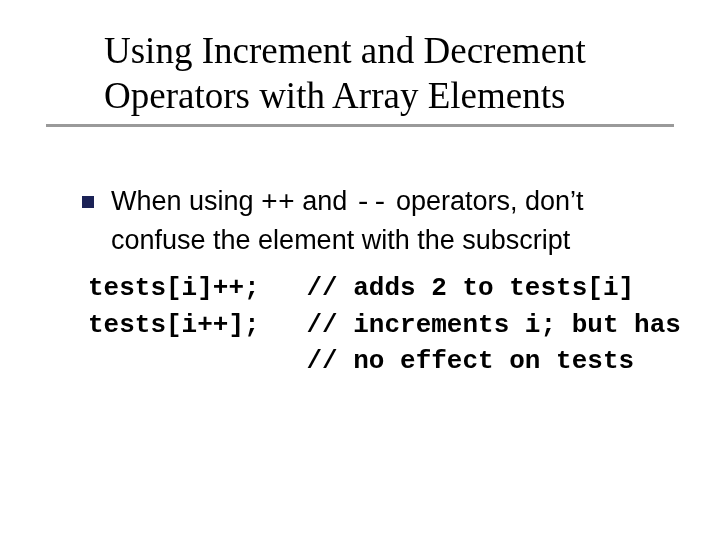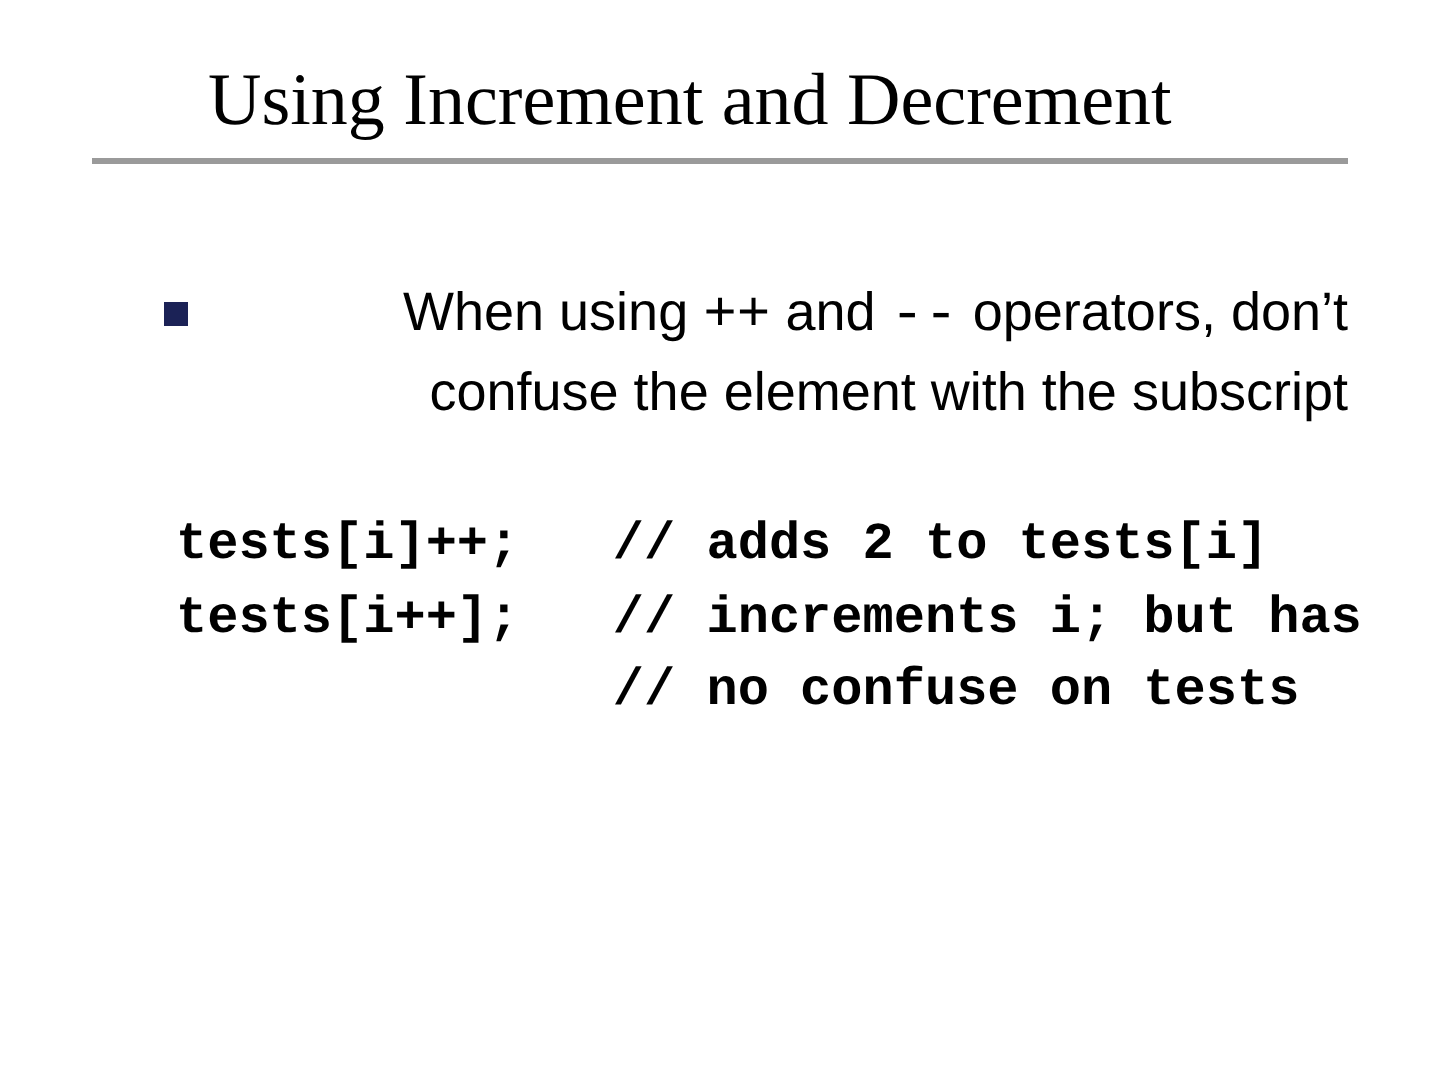--- a/index.html
+++ b/index.html
@@ -1,43 +1,44 @@
 <!DOCTYPE html>
 <html><head>
   <meta charset="utf-8">
   <style>
     * { margin:0; padding:0; box-sizing:border-box; }
     body { width:720px; height:540px; background:#fff; font-family:"Tahoma","Verdana",Arial,sans-serif; color:#000; overflow:hidden; }
     .slide { width:720px; height:388px; position:relative; padding:28px 46px 20px 46px; }
     .title-wrap { padding-left:58px; border-bottom:3px solid #9a9a9a; padding-bottom:6px; margin-bottom:56px; }
     .title { font-family:"Times New Roman","Georgia",serif; font-size:37px; line-height:1.22; color:#000; font-weight:normal; }
     .body-block { padding-left:36px; }
-    .bullet-row { display:flex; align-items:flex-start; gap:17px; margin-bottom:40px;text-align:right; }
+    .bullet-row { display:flex; align-items:flex-start; gap:17px; margin-bottom:12px; }
     .bullet-icon { width:12px; height:12px; background:#1b2256; margin-top:13px; flex-shrink:0; }
     .bullet-text { font-family:"Tahoma","Verdana",Arial,sans-serif; font-size:27px; line-height:1.35; color:#000; }
     .bullet-text .mono-inline { font-family:"Courier New",monospace; font-size:28px; }
     .code-block { font-family:"Courier New",monospace; font-size:26px; line-height:1.40; color:#000; font-weight:bold; white-space:pre; padding-left:6px; }
   </style>
 </head>
 <body>
 
 <div class="slide">
 
   <div class="title-wrap">
     <div class="title">
       <span>Using Increment and Decrement</span><br>
+      <span>Operators with Array Elements</span>
     </div>
   </div>
 
   <div class="body-block">
     <div class="bullet-row">
       <div class="bullet-icon"></div>
       <div class="bullet-text">
         <span>When using </span><span class="mono-inline">++</span><span> and </span><span class="mono-inline">--</span><span> operators, don’t confuse the element with the subscript</span>
       </div>
     </div>
 
     <div class="code-block"><span>tests[i]++;   // adds 2 to tests[i]</span>
 <span>tests[i++];   // increments i; but has</span>
-<span>              // no confuse on tests</span></div>
+<span>              // no effect on tests</span></div>
   </div>
 
 </div>
 
 </body></html>

